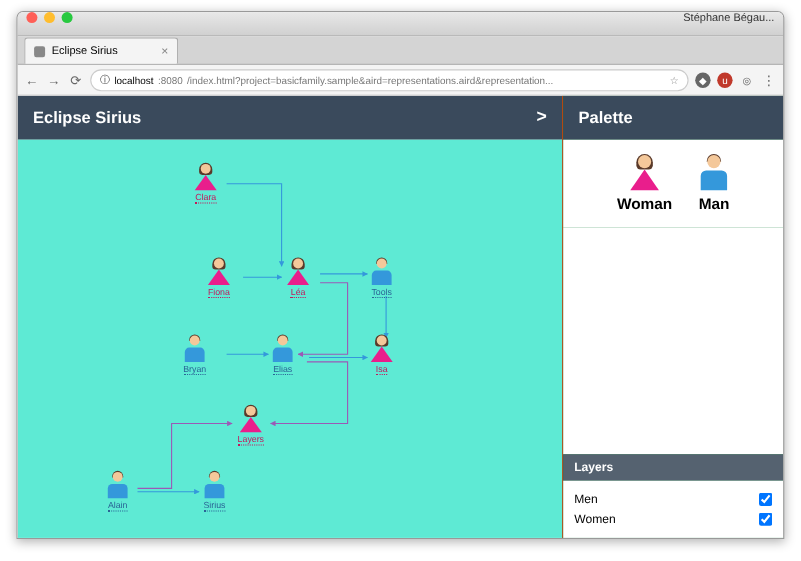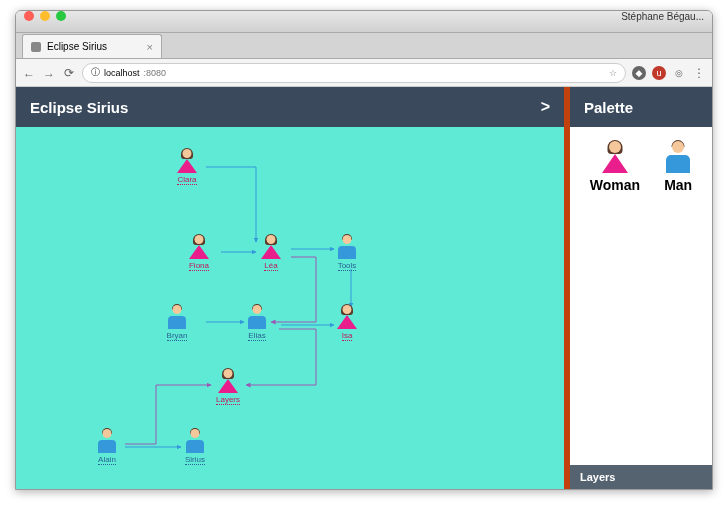--- a/index.html
+++ b/index.html
@@ -28,21 +28,21 @@
 .node{position:absolute;text-align:center;font-size:8px;z-index:2}
 .person{width:22px;height:24px;margin:0 auto 2px;position:relative}
 .head{width:9px;height:9px;border-radius:50%;background:#f4c89a;position:absolute;top:0;left:50%;transform:translateX(-50%)}
 .hair-m{position:absolute;top:-1px;left:50%;transform:translateX(-50%);width:10px;height:6px;background:#5a3a2a;border-radius:5px 5px 0 0}
 .hair-f{position:absolute;top:-1px;left:50%;transform:translateX(-50%);width:12px;height:11px;background:#5a3a2a;border-radius:6px 6px 3px 3px}
 .body-m{position:absolute;bottom:0;left:50%;transform:translateX(-50%);width:18px;height:13px;background:#3498db;border-radius:4px 4px 0 0}
 .body-f{position:absolute;bottom:0;left:50%;transform:translateX(-50%);width:0;height:0;border-left:10px solid transparent;border-right:10px solid transparent;border-bottom:14px solid #e91e8c}
 .lbl-m{color:#2a6496;border-bottom:1px dotted #2a6496;display:inline-block}
 .lbl-f{color:#c2185b;border-bottom:1px dotted #c2185b;display:inline-block}
 svg.edges{position:absolute;top:0;left:0;width:100%;height:100%;z-index:1}
-.sidebar{width:148px;background:#15803d;border-left:6px solid #c2410c;display:flex;flex-direction:column}
+.sidebar{width:201px;background:#15803d;border-left:1px solid #c2410c;display:flex;flex-direction:column}
 .sidebar .hdr{background:#3a4a5c}
 .sect{height:24px;background:#556270;color:#fff;font-size:11px;font-weight:600;display:flex;align-items:center;padding:0 10px}
 .tools-body{padding:14px;display:flex;gap:24px;justify-content:center;background:#fff;flex:0 0 auto}
 .tool{text-align:center;font-size:14px;font-weight:600}
 .tool .person{width:28px;height:32px;margin-bottom:4px}
 .tool .head{width:12px;height:12px}
 .tool .hair-m{width:13px;height:7px;border-radius:7px 7px 0 0}
 .tool .hair-f{width:15px;height:14px;border-radius:8px 8px 4px 4px}
 .tool .body-m{width:24px;height:18px;border-radius:5px 5px 0 0}
 .tool .body-f{border-left:13px solid transparent;border-right:13px solid transparent;border-bottom:19px solid #e91e8c}
@@ -71,20 +71,21 @@
     </div>
   </div>
   <div class="addrbar">
     <div class="nav-ico">←</div>
     <div class="nav-ico">→</div>
     <div class="nav-ico">⟳</div>
     <div class="url">
       <span>ⓘ</span>
       <span class="url-host">localhost</span>
         <span class="url-rest">:8080</span>
+        <span class="url-rest">/index.html?project=basicfamily.sample&amp;aird=representations.aird&amp;representation...</span>
       <span style="margin-left:auto;color:#888">☆</span>
     </div>
     <div class="ext" style="background:#666;color:#fff">◆</div>
     <div class="ext" style="background:#c0392b;color:#fff">u</div>
     <div class="ext" style="color:#666">◎</div>
     <div class="nav-ico">⋮</div>
   </div>
 
   <div class="content">
     <div class="main">
@@ -212,15 +213,25 @@
           <div class="person">
               <div class="hair-m"></div>
               <div class="head"></div>
               <div class="body-m"></div>
             </div>
           <div>Man</div>
         </div>
       </div>
       <div class="spacer"></div>
       <div class="sect">Layers</div>
+      <div class="layers-body">
+        <div class="layer-row">
+          <span>Men</span>
+          <input type="checkbox" checked="" style="">
+        </div>
+        <div class="layer-row">
+          <span>Women</span>
+          <input type="checkbox" checked="" style="">
+        </div>
+      </div>
     </div>
   </div>
 </div>
 
 </body></html>

